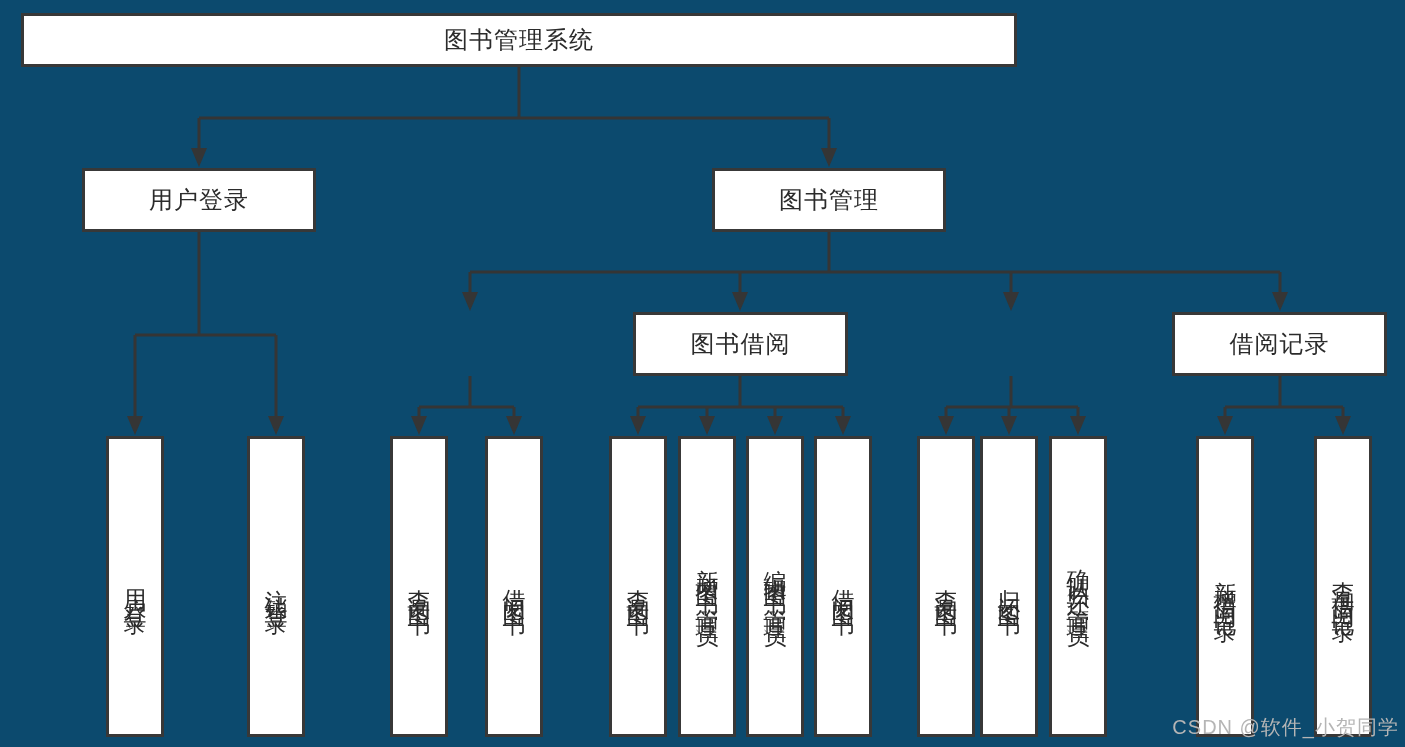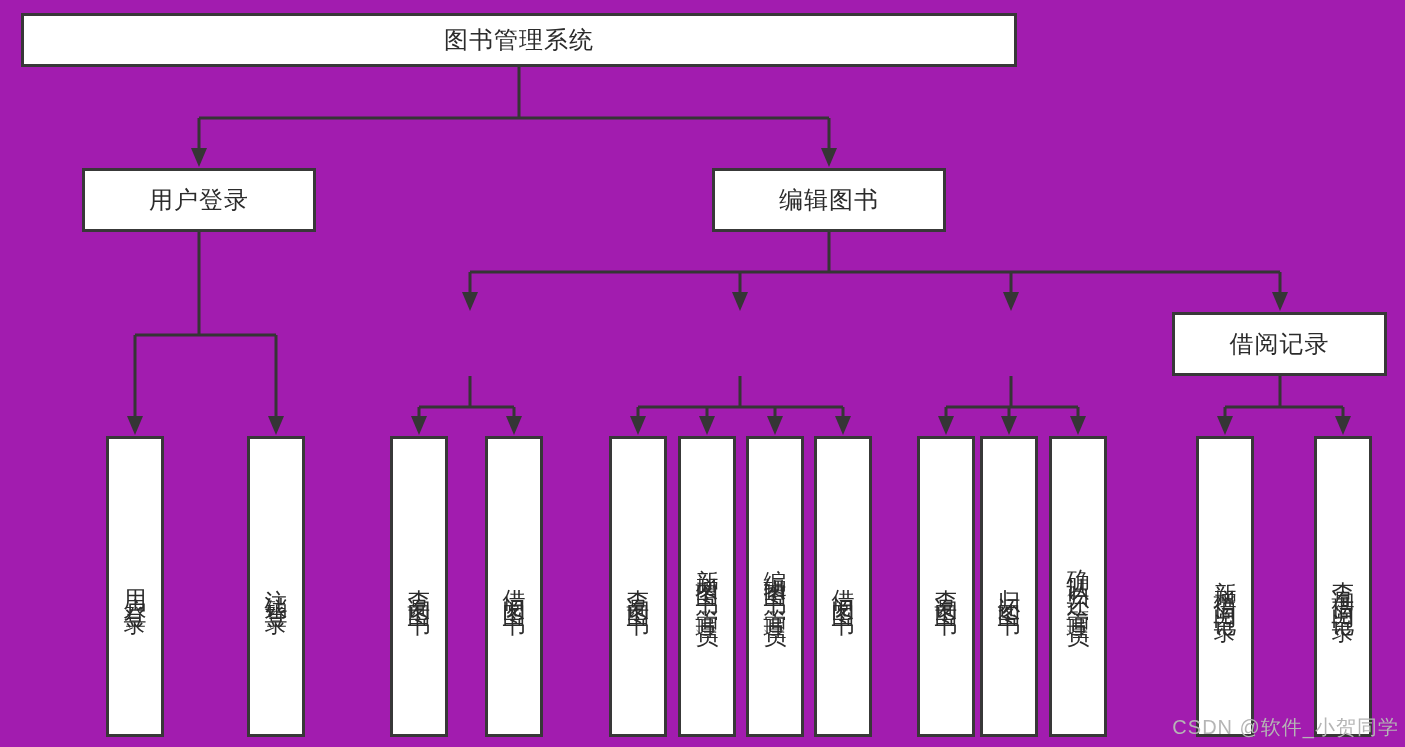--- a/index.html
+++ b/index.html
@@ -1,20 +1,20 @@
 <!DOCTYPE html>
 <html><head>
 <meta charset="utf-8">
 <style>
   html, body { margin: 0; padding: 0; background: #ffffff; }
   .canvas {
     position: relative;
     width: 1405px;
     height: 747px;
-    background: #a21caf;
+    background: #0c4a6e;
     font-family: "Liberation Sans", "DejaVu Sans", sans-serif;
     overflow: hidden;
   }
   .connectors {
     position: absolute;
     left: 0; top: 0;
     width: 1405px; height: 747px;
     z-index: 0;
   }
   .connectors path {
@@ -122,22 +122,23 @@
     <g>
       <path d="M1280 376 V407 M1225 407 H1343 M1225 407 V419 M1343 407 V419"></path>
       <polygon points="1217,416 1233,416 1225,435"></polygon>
       <polygon points="1335,416 1351,416 1343,435"></polygon>
     </g>
   </svg>
 
   <div class="node h n-root">图书管理系统</div>
 
   <div class="node h n-userlogin">用户登录</div>
-  <div class="node h n-bookmgmt">编辑图书</div>
+  <div class="node h n-bookmgmt">图书管理</div>
 
+  <div class="node h n-borrow">图书借阅</div>
   <div class="node h n-record">借阅记录</div>
 
   <div class="node v l-a1">用户登录</div>
   <div class="node v l-a2">注销登录</div>
 
   <div class="node v l-b1">查询图书</div>
   <div class="node v l-b2">借阅图书</div>
 
   <div class="node v l-c1">查询图书</div>
   <div class="node v l-c2">新增图书（管理员）</div>

